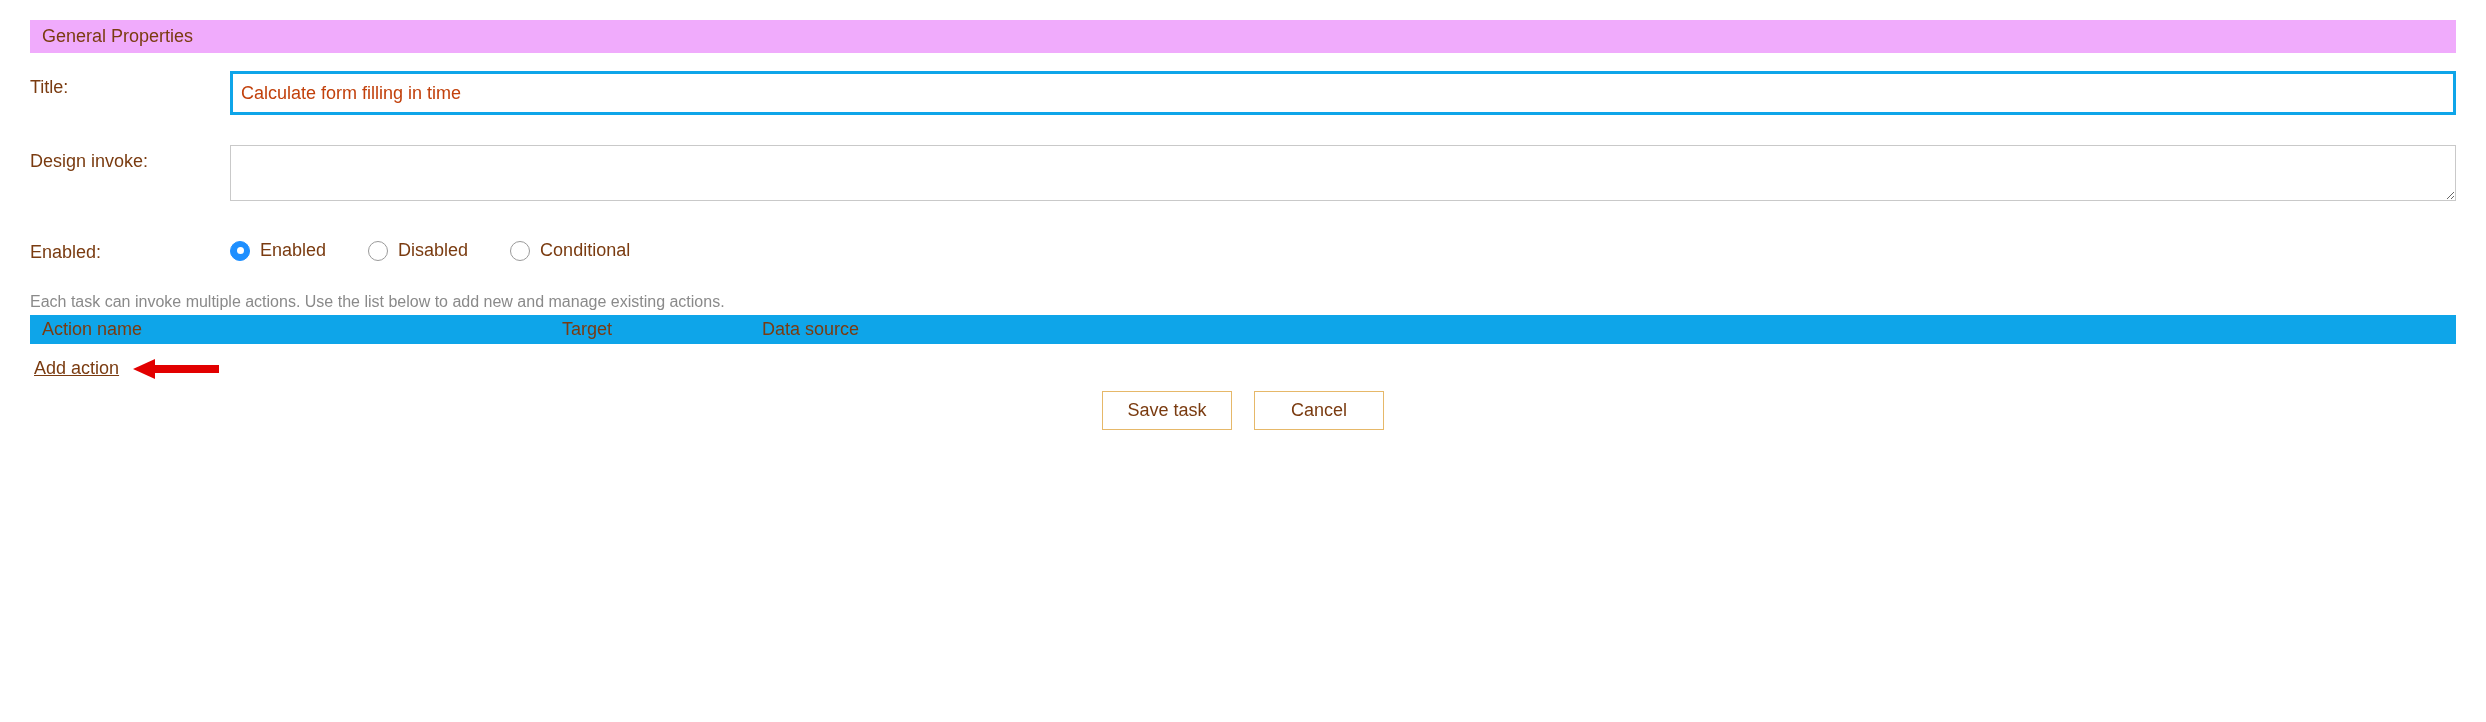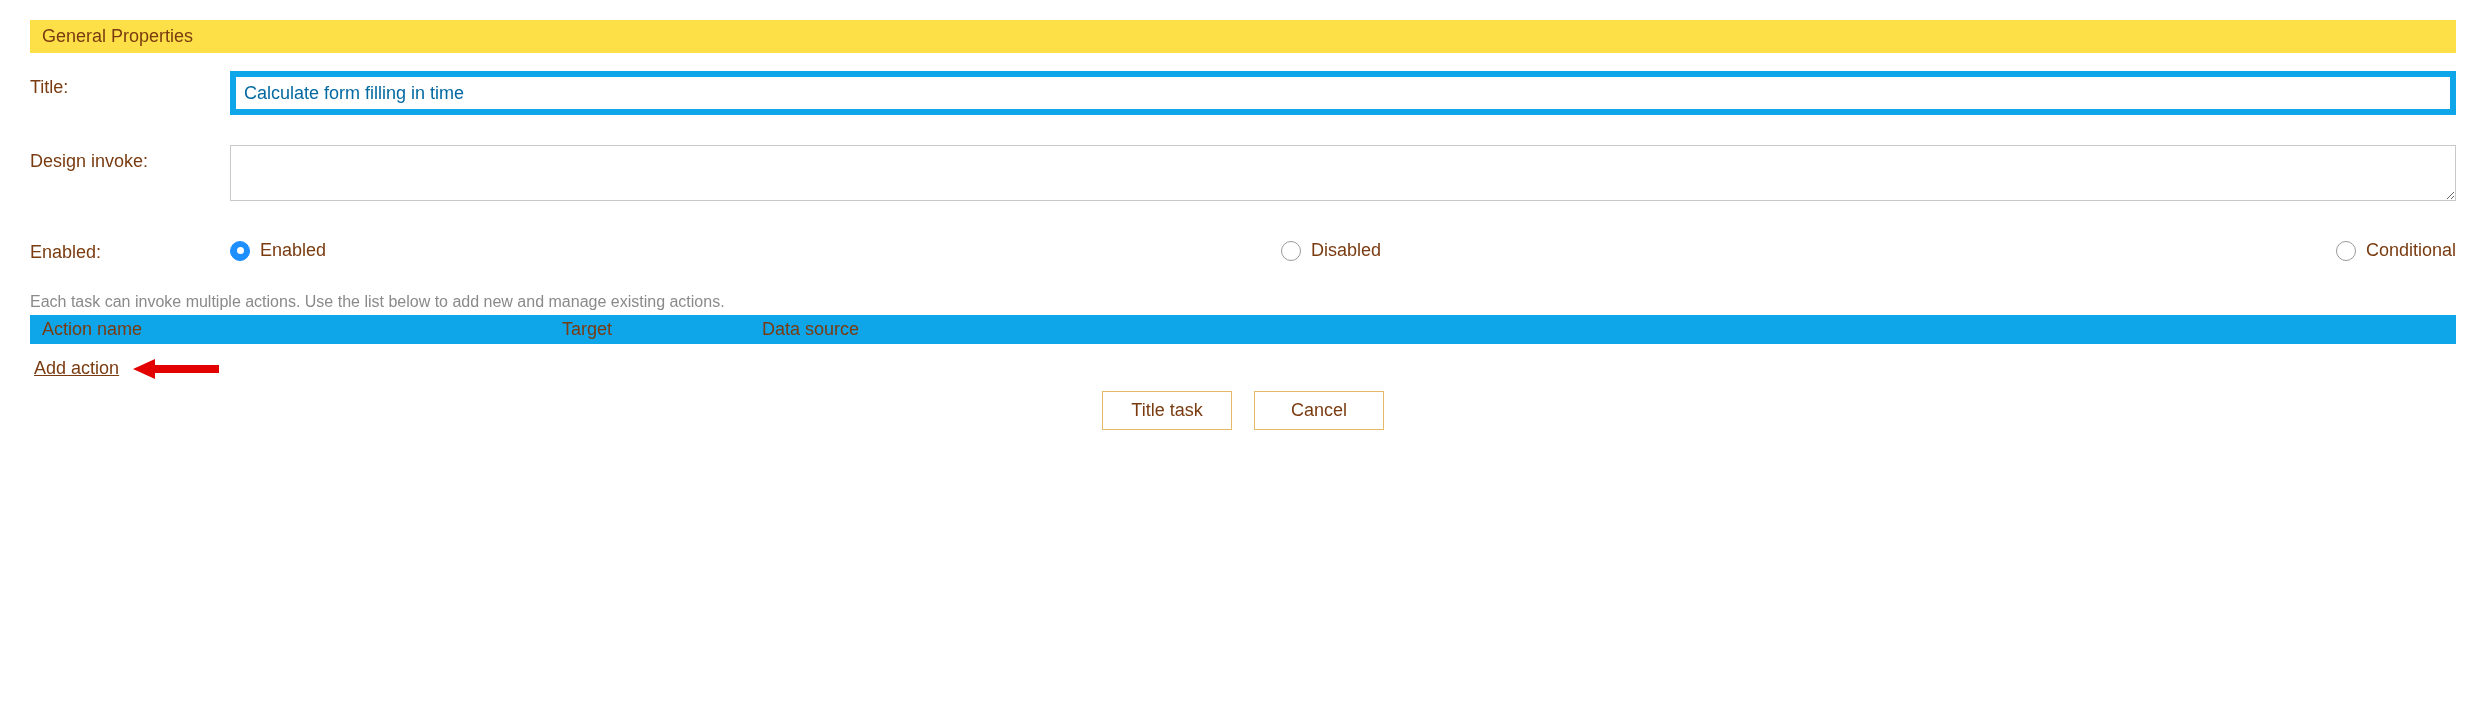--- a/index.html
+++ b/index.html
@@ -5,21 +5,21 @@
   * { box-sizing: border-box; }
   body {
     margin: 0;
     font-family: -apple-system, BlinkMacSystemFont, "Helvetica Neue", Arial, sans-serif;
     font-size: 18px;
     color: #333;
     background: #fff;
     padding: 20px 30px;
   }
   .section-header {
-    background: #fde047;
+    background: #f0abfc;
     padding: 6px 12px;
     color: #7a3b10;
     font-size: 18px;
     margin-bottom: 18px;
   }
   .form-row {
     display: flex;
     align-items: flex-start;
     margin-bottom: 30px;
   }
@@ -30,39 +30,38 @@
     font-size: 18px;
   }
   .form-control-wrap {
     flex: 1;
   }
   input[type="text"].text-input {
     width: 100%;
     height: 44px;
     padding: 4px 8px;
     font-size: 18px;
-    border: 6px solid #0ea5e9;
-    background: #fff;
-    color: #0369a1;
+    border: 3px solid #0ea5e9;
+    background: #fff;
+    color: #c2410c;
   }
   textarea.text-area {
     width: 100%;
     height: 56px;
     padding: 6px 8px;
     font-size: 18px;
     border: 1px solid #c9c9c9;
     background: #fff;
     resize: both;
   }
   .radio-group {
     display: flex;
-    gap: 54px;
+    gap: 42px;
     align-items: center;
     padding-top: 4px;
-    justify-content: space-between;
   }
   .radio-item {
     display: flex;
     align-items: center;
     gap: 10px;
   }
   .radio-circle {
     width: 20px;
     height: 20px;
     border: 1.5px solid #9a9a9a;
@@ -197,15 +196,15 @@
 
 <div class="add-action-row">
   <span class="add-action-link">Add action</span>
   <span class="arrow-annotation">
     <span class="arrow-head"></span>
     <span class="arrow-shaft"></span>
   </span>
 </div>
 
 <div class="button-row">
-  <button class="btn">Title task</button>
+  <button class="btn">Save task</button>
   <button class="btn">Cancel</button>
 </div>
 
 </body></html>

